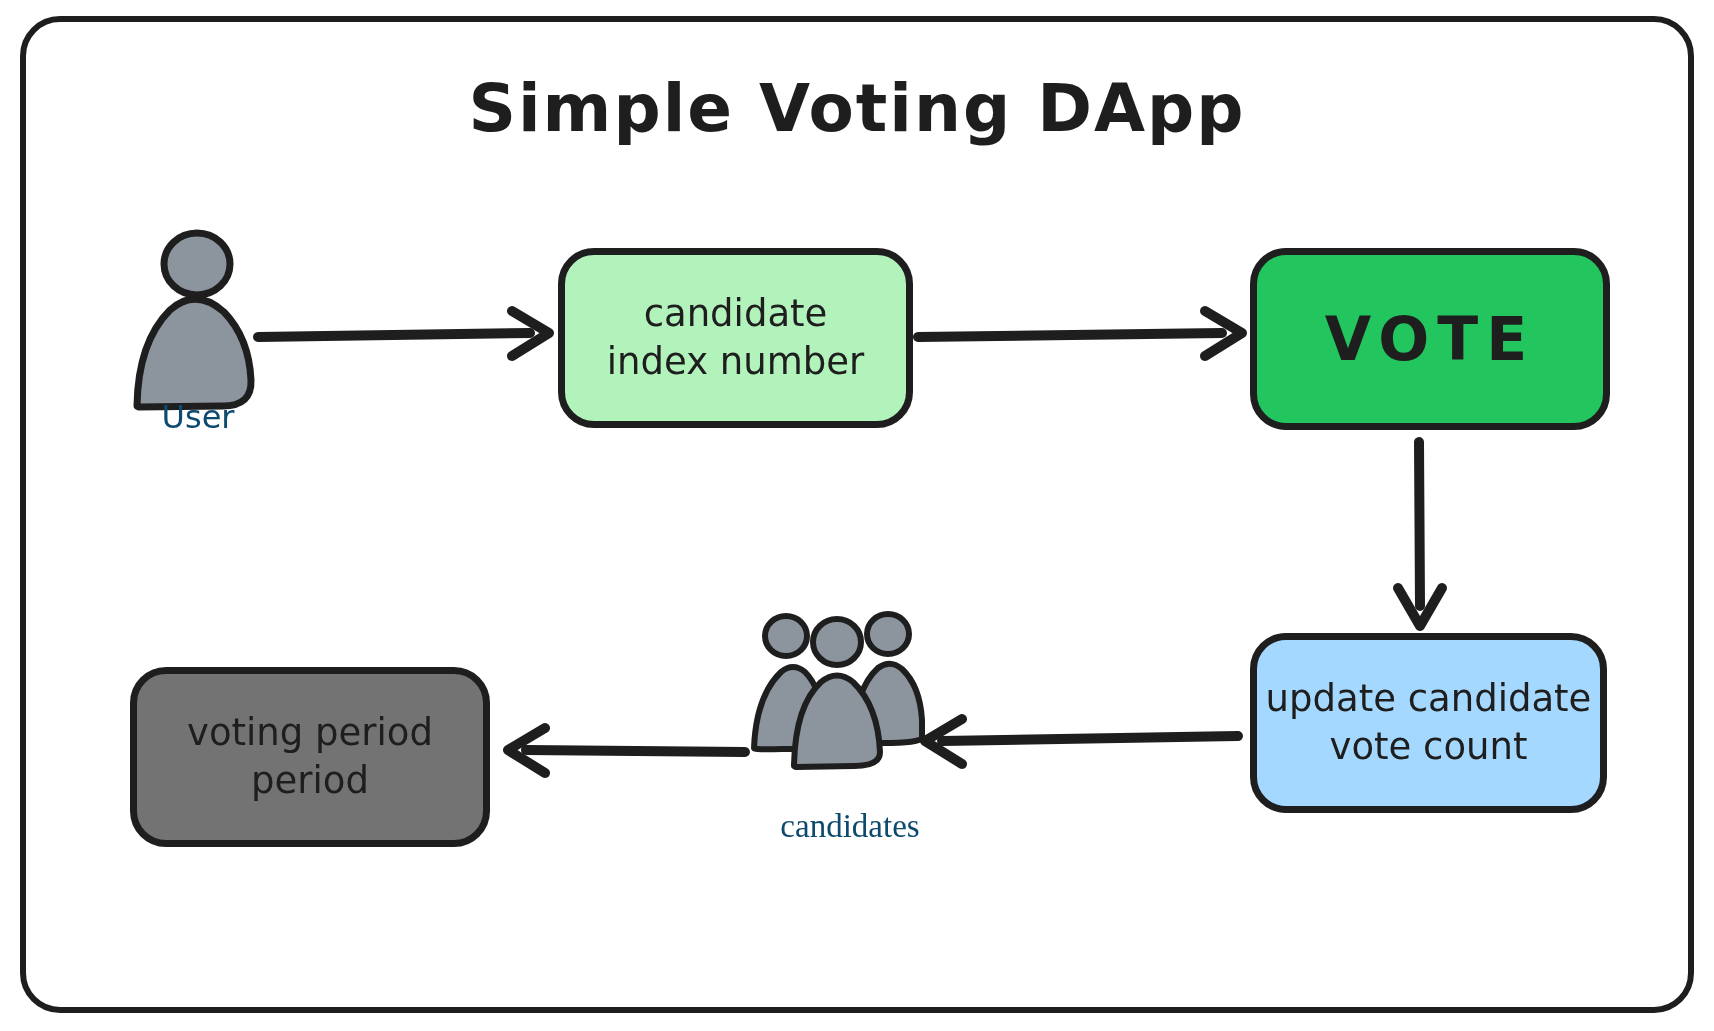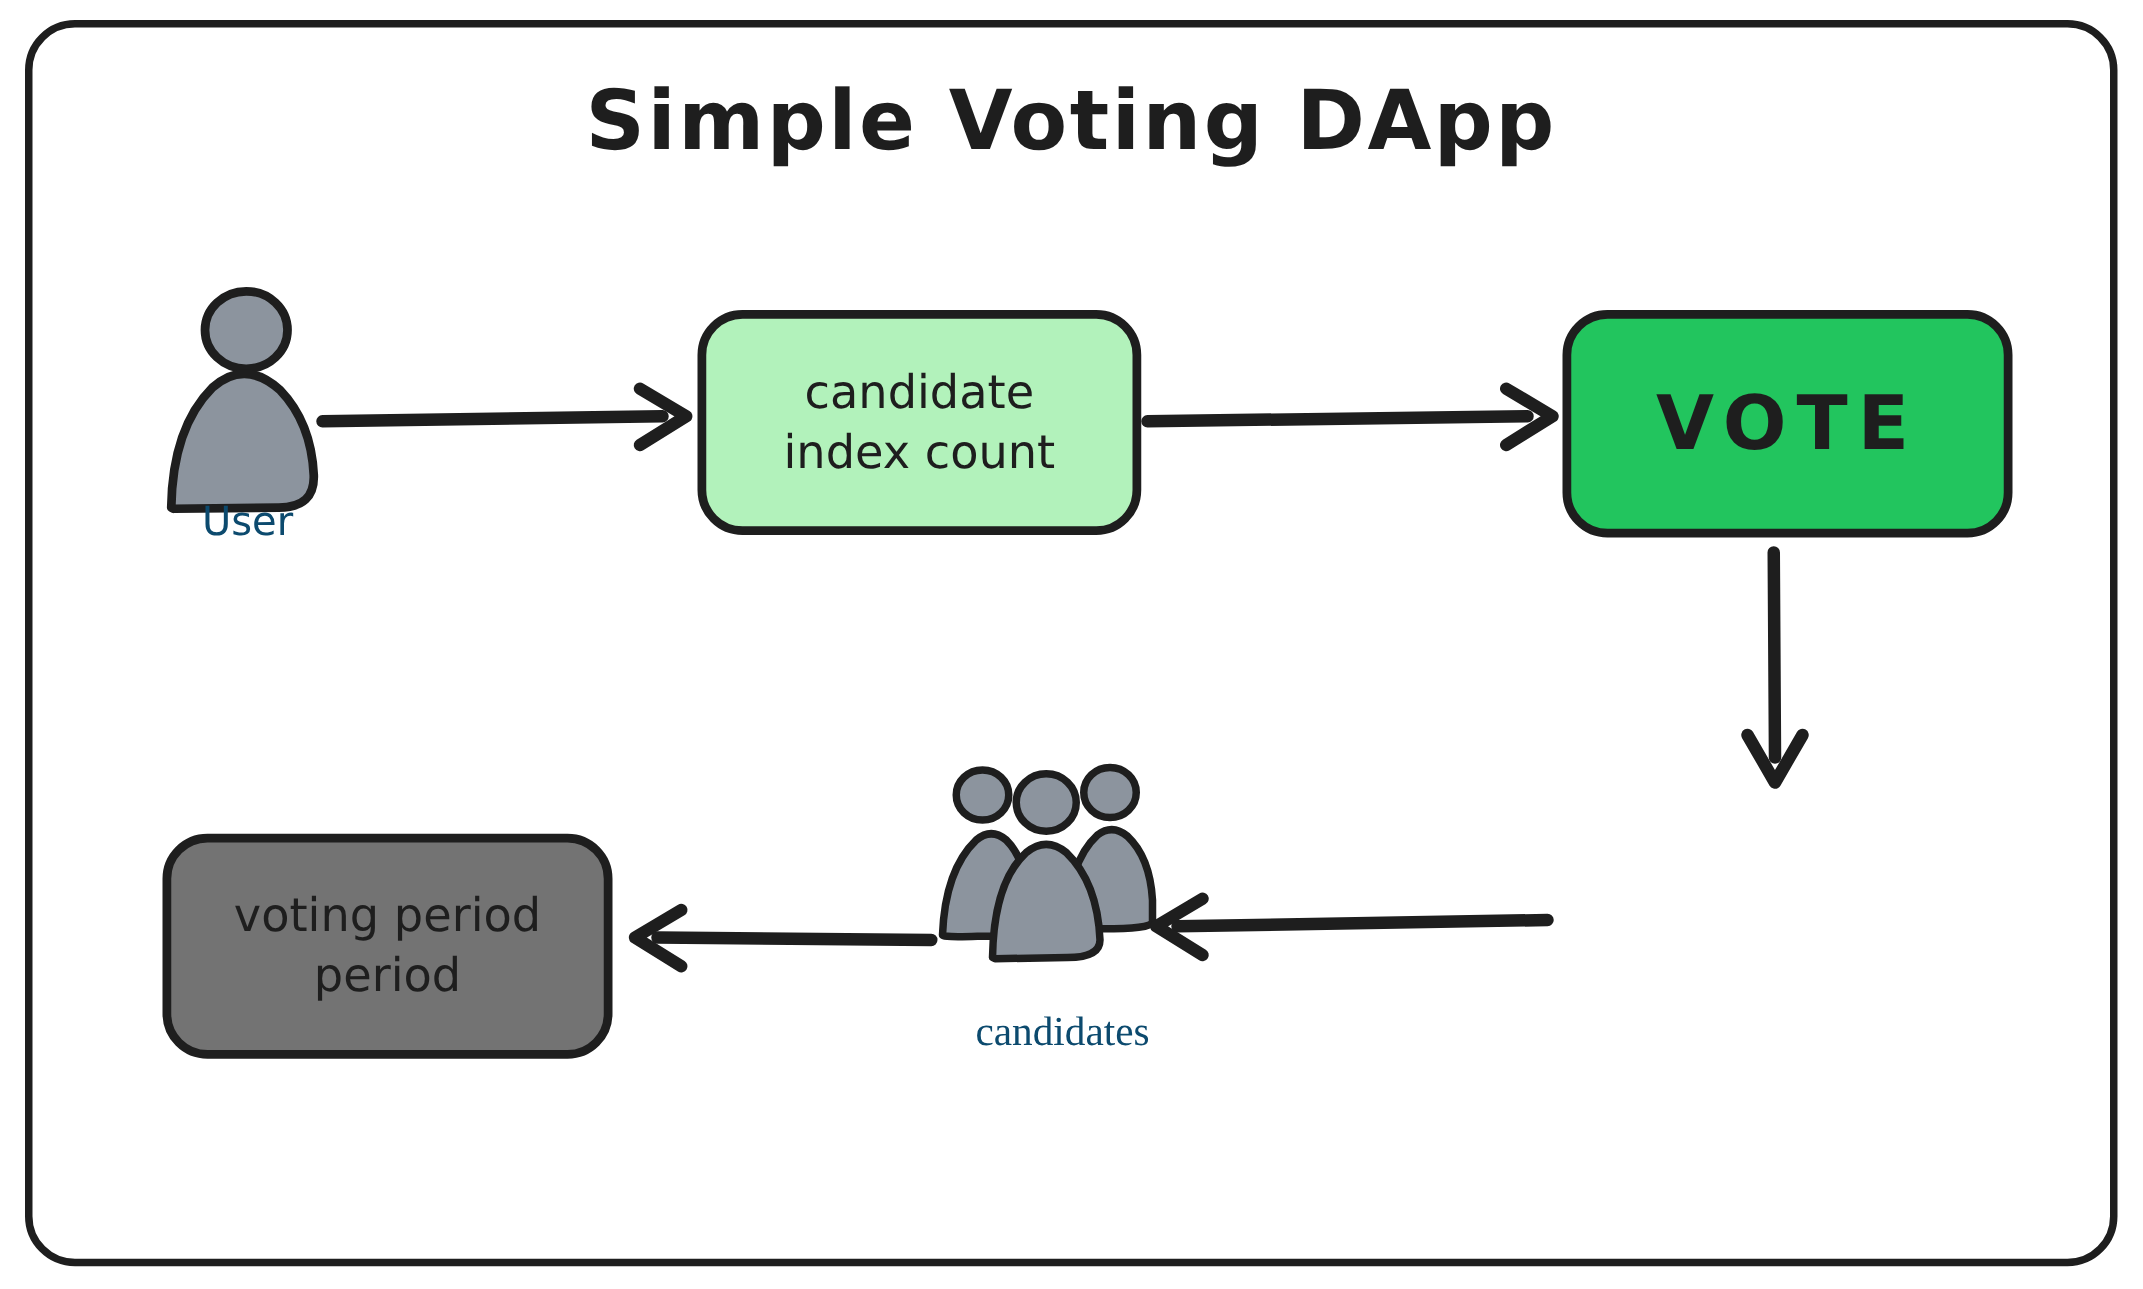--- a/index.html
+++ b/index.html
@@ -20,21 +20,21 @@
     position:absolute;
     left:20px; top:16px;
     width:1674px; height:997px;
     border:6px solid #1e1e1e;
     border-radius:40px;
     box-sizing:border-box;
   }
   .title{
     position:absolute;
     left:20px; right:20px; top:58px;
-    margin:0;
+    margin:12px;
     text-align:center;
     font-size:66px;
     font-weight:bold;
     letter-spacing:2px;
     color:#1e1e1e;
   }
   .node{
     position:absolute;
     box-sizing:border-box;
     border:7px solid #1e1e1e;
@@ -79,27 +79,31 @@
   <svg class="icon-svg" style="left:125px; top:228px;" width="142" height="190" viewBox="0 0 142 190">
     <g stroke="#1e1e1e" stroke-width="7" stroke-linejoin="round" stroke-linecap="round">
       <ellipse cx="72" cy="36" rx="33" ry="31" fill="#8c949e"></ellipse>
       <path d="M12,178 Q13,114 45,82 Q71,59 99,84 Q124,110 126,152 Q127,178 98,178 L14,179 Z" fill="#8c949e"></path>
     </g>
   </svg>
   <div class="icon-label label-user">User</div>
 
   <div class="node node-green">
     <span>candidate</span>
-    <span>index count</span>
+    <span>index number</span>
   </div>
 
   <div class="node node-orange">
     <span>VOTE</span>
   </div>
 
+  <div class="node node-blue">
+    <span>update candidate</span>
+    <span>vote count</span>
+  </div>
 
   <svg class="icon-svg" style="left:748px; top:608px;" width="180" height="165" viewBox="0 0 180 165">
     <g stroke="#1e1e1e" stroke-width="6" stroke-linejoin="round" stroke-linecap="round">
       <g>
         <ellipse cx="38" cy="28" rx="21" ry="20" fill="#8c949e"></ellipse>
         <path d="M6,140 Q8,88 33,64 Q45,54 57,64 Q73,80 74,112 L74,140 Q70,141 34,141 Q6,142 6,140 Z" fill="#8c949e"></path>
       </g>
       <g>
         <ellipse cx="140" cy="26" rx="21" ry="20" fill="#8c949e"></ellipse>
         <path d="M106,134 Q106,82 130,60 Q142,51 154,61 Q172,78 174,112 L174,130 Q172,135 134,135 Q106,136 106,134 Z" fill="#8c949e"></path>

